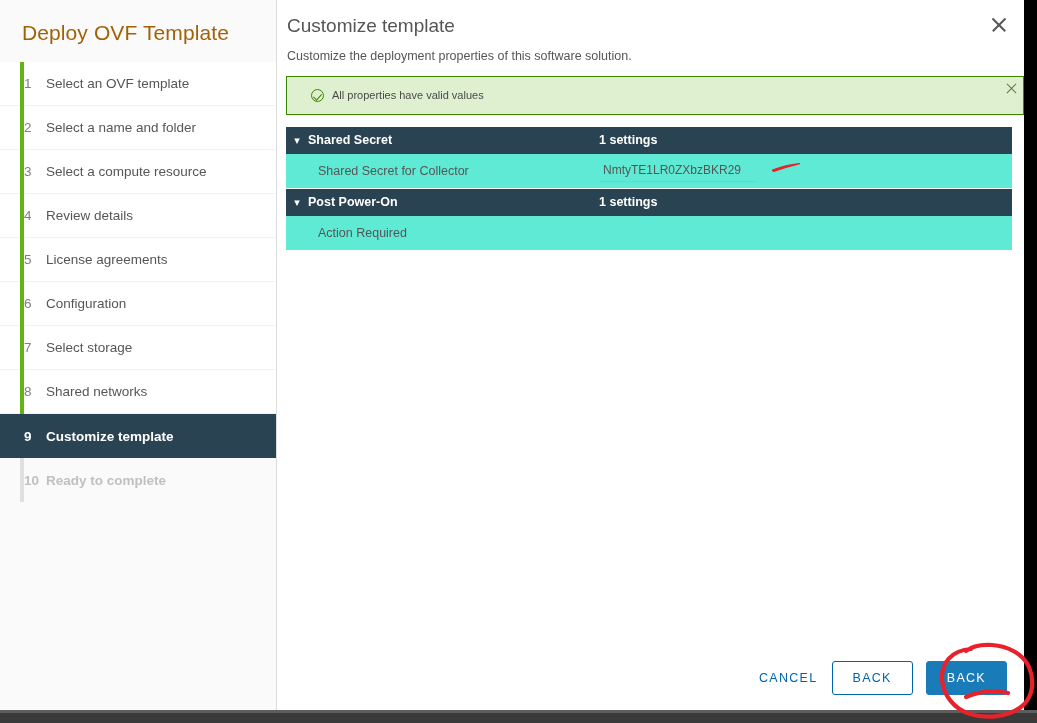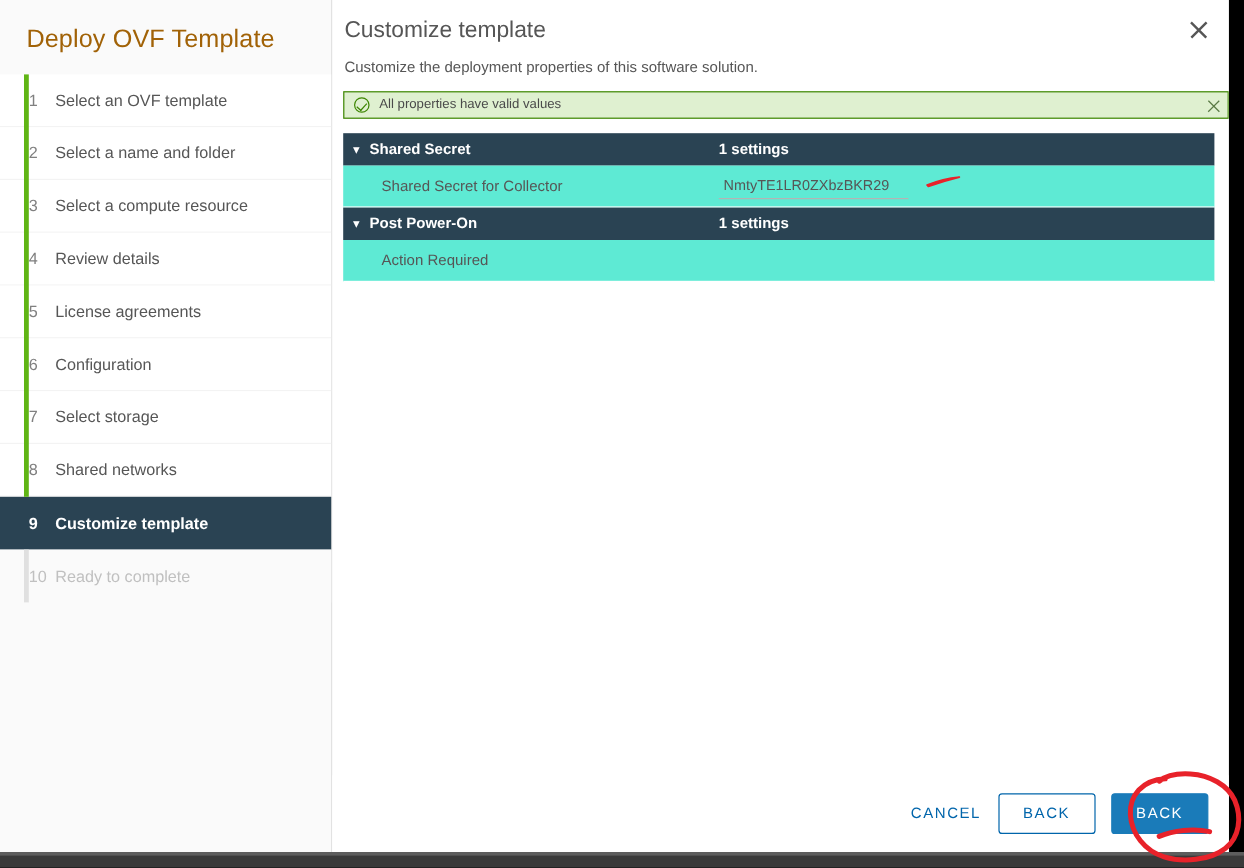--- a/index.html
+++ b/index.html
@@ -103,21 +103,21 @@
   .step.active {
     background: #2a4353;
     border-bottom: none;
   }
   .step.active .num,
   .step.active .lbl {
     color: #ffffff;
     font-weight: bold;
   }
 
-  .step.disabled { background: #fafafa; border-bottom: none; }
+  .step.disabled { background: #fafafa; border-bottom: none; font-weight: bold; }
   .step.disabled .num,
   .step.disabled .lbl { color: #c0c0c0; }
 
   
   .content {
     flex: 1 1 auto;
     position: relative;
     background: #ffffff;
     display: flex;
     flex-direction: column;
@@ -157,26 +157,26 @@
     width: 18px;
     height: 1.6px;
     background: #565656;
   }
   .close-x::before { transform: rotate(45deg); }
   .close-x::after  { transform: rotate(-45deg); }
 
   
   .alert {
     margin: 13px 0 0 9px;
-    height: 23px;
+    height: 39px;
     background: #dff0d0;
     border: 1px solid #3c8500;
     display: flex;
     align-items: center;
-    padding: 0 8px 0 8px;
+    padding: 0 8px 0 24px;
     font-size: 11px;
     color: #4a4a4a;
     position: relative;
   }
   .alert .check-icon {
     width: 13px; height: 13px;
     border: 1.3px solid #3c8500;
     border-radius: 50%;
     position: relative;
     flex: 0 0 13px;

